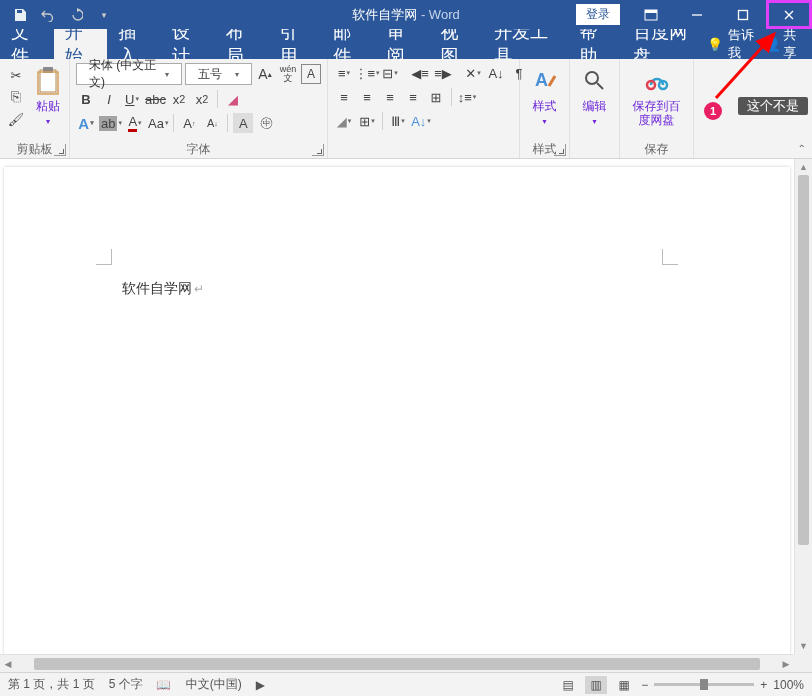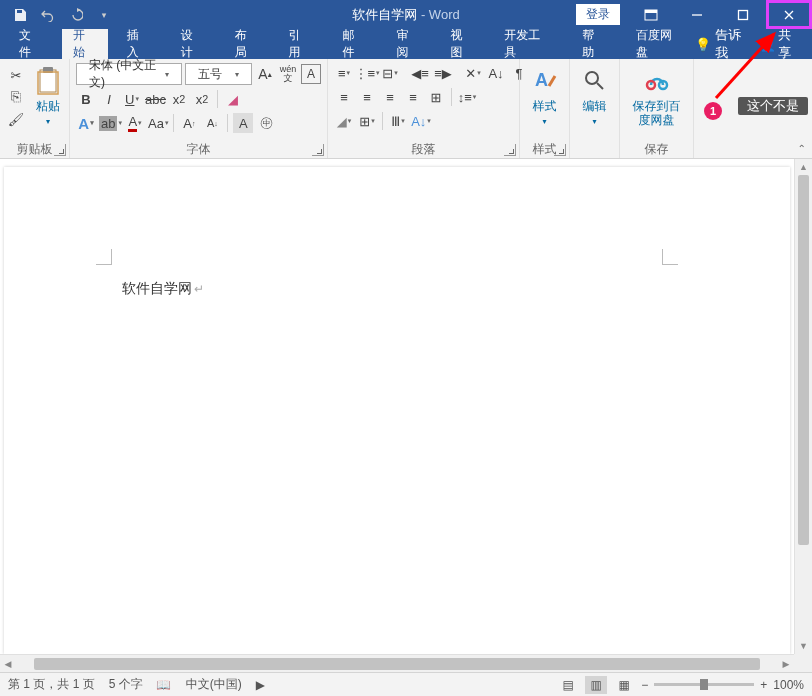--- a/index.html
+++ b/index.html
@@ -9,37 +9,37 @@
 .qat { display: flex; align-items: center; gap: 4px; padding-left: 8px; }
 .qat-btn { width: 24px; height: 24px; display: flex; align-items: center; justify-content: center; color: #fff; }
 .title { position: absolute; left: 50%; transform: translateX(-50%); font-size: 13px; }
 .title-dim { color: #c5d4ea; }
 .winbtns { margin-left: auto; display: flex; align-items: center; }
 .login-btn { background: #fff; color: #2b579a; padding: 2px 10px; font-size: 12px; margin-right: 8px; }
 .wbtn { width: 46px; height: 29px; display: flex; align-items: center; justify-content: center; color: #fff; }
 .wbtn.close-highlight { outline: 3px solid #e040fb; outline-offset: -3px; }
 
 .tabbar { height: 30px; background: #2b579a; display: flex; align-items: stretch; color: #fff; }
-.tab { padding: 0 11px; display: flex; align-items: center; font-size: 12px; margin-left: 8px; }
+.tab { padding: 0 11px; display: flex; align-items: center; font-size: 18px; }
 .tab.active { background: #f3f3f3; color: #2b579a; }
 .tab.file { color: #fff; }
 .tabbar-right { margin-left: auto; display: flex; align-items: center; gap: 6px; padding-right: 8px; }
 .tellme { display: flex; align-items: center; gap: 4px; font-size: 13px; }
 .share { display: flex; align-items: center; gap: 2px; font-size: 13px; }
 
 .ribbon { height: 100px; background: #f3f3f3; border-bottom: 1px solid #d4d4d4; display: flex; position: relative; }
 .rgroup { border-right: 1px solid #e1e1e1; display: flex; flex-direction: column; position: relative; }
 .rgroup-body { flex: 1; display: flex; padding: 4px 6px 0 6px; }
 .rgroup-label { height: 18px; display: flex; align-items: center; justify-content: center; font-size: 12px; color: #666; position: relative; }
 .dlg-launcher { position: absolute; right: 3px; bottom: 2px; width: 12px; height: 12px; border: 1px solid #999; border-top: none; border-left: none; }
 .dlg-launcher::after { content: ""; position: absolute; right: 1px; bottom: 1px; width: 4px; height: 4px; border-right: 1px solid #666; border-bottom: 1px solid #666; }
 
 .bigbtn { display: flex; flex-direction: column; align-items: center; justify-content: flex-start; padding: 2px 6px; gap: 2px; }
 .bigbtn .icn { width: 32px; height: 32px; display: flex; align-items: center; justify-content: center; }
-.bigbtn .lbl { font-size: 12px; color: #0369a1; text-align: center; line-height: 14px; }
+.bigbtn .lbl { font-size: 12px; color: #6d28d9; text-align: center; line-height: 14px; }
 
 .font-rows { display: flex; flex-direction: column; gap: 4px; }
 .row { display: flex; align-items: center; gap: 3px; }
 .combo { height: 22px; background: #fff; border: 1px solid #ababab; display: flex; align-items: center; padding: 0 12px; font-size: 12px; color: #333; }
 .combo .dd { margin-left: auto; font-size: 8px; color: #666; }
 .sbtn { min-width: 20px; height: 20px; display: flex; align-items: center; justify-content: center; font-size: 13px; color: #444; position: relative; }
 .sbtn .dd { font-size: 7px; color: #666; margin-left: 1px; }
 .sep { width: 1px; height: 18px; background: #d0d0d0; margin: 0 2px; }
 .box { border: 1px solid #888; padding: 0 3px; font-size: 12px; }
 
@@ -267,24 +267,20 @@
       </div>
       <div class="row">
         <div class="sbtn" style="color:#888">◢<span class="dd">▾</span></div>
         <div class="sbtn">⊞<span class="dd">▾</span></div>
         <div class="sep"></div>
         <div class="sbtn">Ⅲ<span class="dd">▾</span></div>
         <div class="sbtn" style="color:#4a90d9">A↓<span class="dd">▾</span></div>
       </div>
     </div>
       </div>
-    <div class="rgroup-label">
-        <span>段落</span>
-        <div class="dlg-launcher"></div>
-      </div>
   </div>
 
   <div class="rgroup" style="width:50px">
     <div class="rgroup-body" style="justify-content:center">
       <div class="bigbtn">
         <div class="icn">
             <svg width="28" height="26">
               <text x="4" y="18" font-size="18" fill="#4a90d9" font-weight="bold">A</text>
               <path d="M18 18l6-10" stroke="#d67a3a" stroke-width="3"></path>
             </svg>

